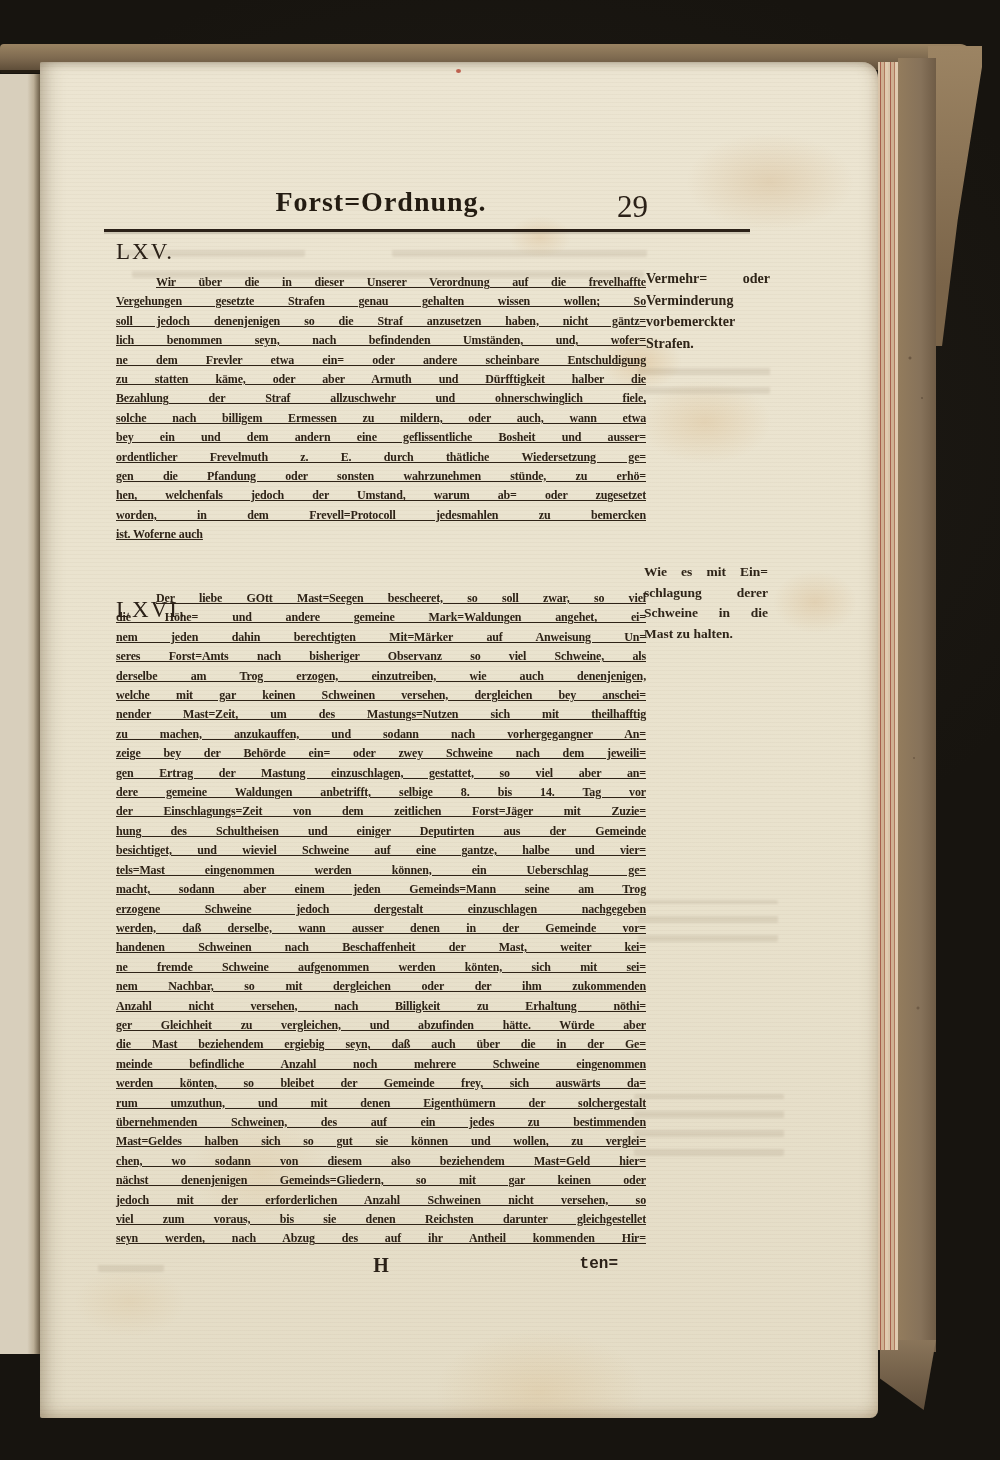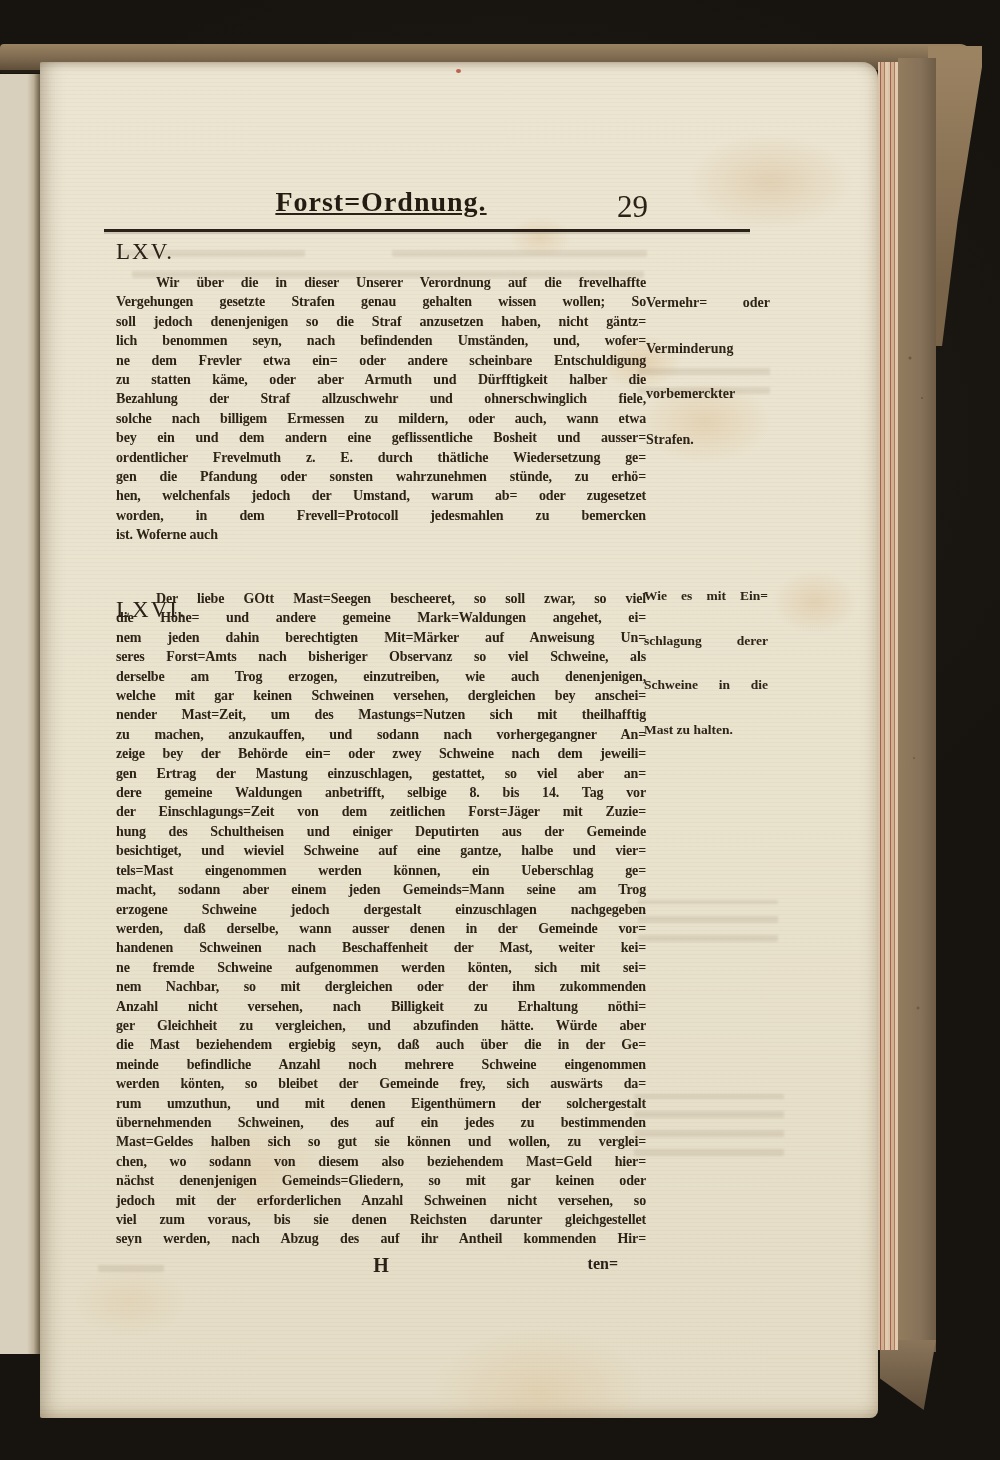--- a/index.html
+++ b/index.html
@@ -85,55 +85,55 @@
   .g2 { left:352px; top:181px;  width:255px; height:14px; }
   .g3 { left:92px;  top:204px;  width:512px; height:12px; }
   .g4 { left:598px; top:300px;  width:132px; height:32px; }
   .g5 { left:598px; top:838px;  width:140px; height:42px; }
   .g6 { left:594px; top:1032px; width:150px; height:62px; }
   .g7 { left:58px;  top:1196px; width:66px;  height:14px; }
 
   
   .content { position:absolute; left:76px; top:0; width:530px; height:100%; }
 
-  .header-row { position:absolute; top:124px; left:0; right:0; height:42px;text-decoration:underline; }
+  .header-row { position:absolute; top:124px; left:0; right:0; height:42px; }
   .title {
     display:block; text-align:center;
     font-size:28px; font-weight:bold; letter-spacing:1px; color:#241c12;
   }
   .pagenum { position:absolute; right:-2px; top:3px; font-size:31px; color:#2b2118; }
 
   .rule { position:absolute; top:167px; left:-12px; width:646px; height:3px;
           background:#2b2118; box-shadow:0 2px 0 rgba(43,33,24,.15); }
 
   .sec-heading { position:absolute; left:0; width:100%; 
                  font-size:23px; letter-spacing:2px; color:#2b2118; }
   .h1 { top:177px; }
   .h2 { top:487px;margin-top:48px; }
 
   .para { position:absolute; left:0; width:100%; }
   .p1 { top:211px; }
   .p2 { top:527px; }
   .line {
     text-align:justify; text-align-last:justify;
-    line-height:19.4px; font-size:14px; font-weight:bold;
-    letter-spacing:-0.15px; color:#2e2317;
+    line-height:19.4px; font-size:12px; font-weight:bold;
+    letter-spacing:-0.15px; color:#2e2317;text-decoration:underline;
   }
   .line:first-child { text-indent:40px; }
   .p1 .line:last-child { text-align-last:left; }
 
   .sig-row { position:absolute; top:1192px; left:0; width:100%; height:24px; }
   .sig   { display:block; text-align:center; font-size:20px; font-weight:bold; }
-  .catch { position:absolute; right:28px; top:1px; font-size:16px; font-weight:bold; }
+  .catch { position:absolute; right:28px; top:1px; font-size:16px; font-weight:bold;font-family:Liberation Mono, monospace; }
 
   
   .margin-note { position:absolute; width:124px; color:#2e2418; font-weight:bold; }
   .n1 { left:606px; top:206px; }
   .n2 { left:604px; top:500px; }
-  .mline { text-align:justify; text-align-last:justify;margin-top:24px; }
+  .mline { text-align:justify; text-align-last:justify; }
   .n1 .mline { font-size:14px;   line-height:21.5px; }
   .n2 .mline { font-size:13.5px; line-height:20.5px; }
   .margin-note .mline:last-child { text-align-last:left; }
 </style>
 </head>
 <body>
 
 <div class="scene">
 
   <div class="book-top-edge"></div>

